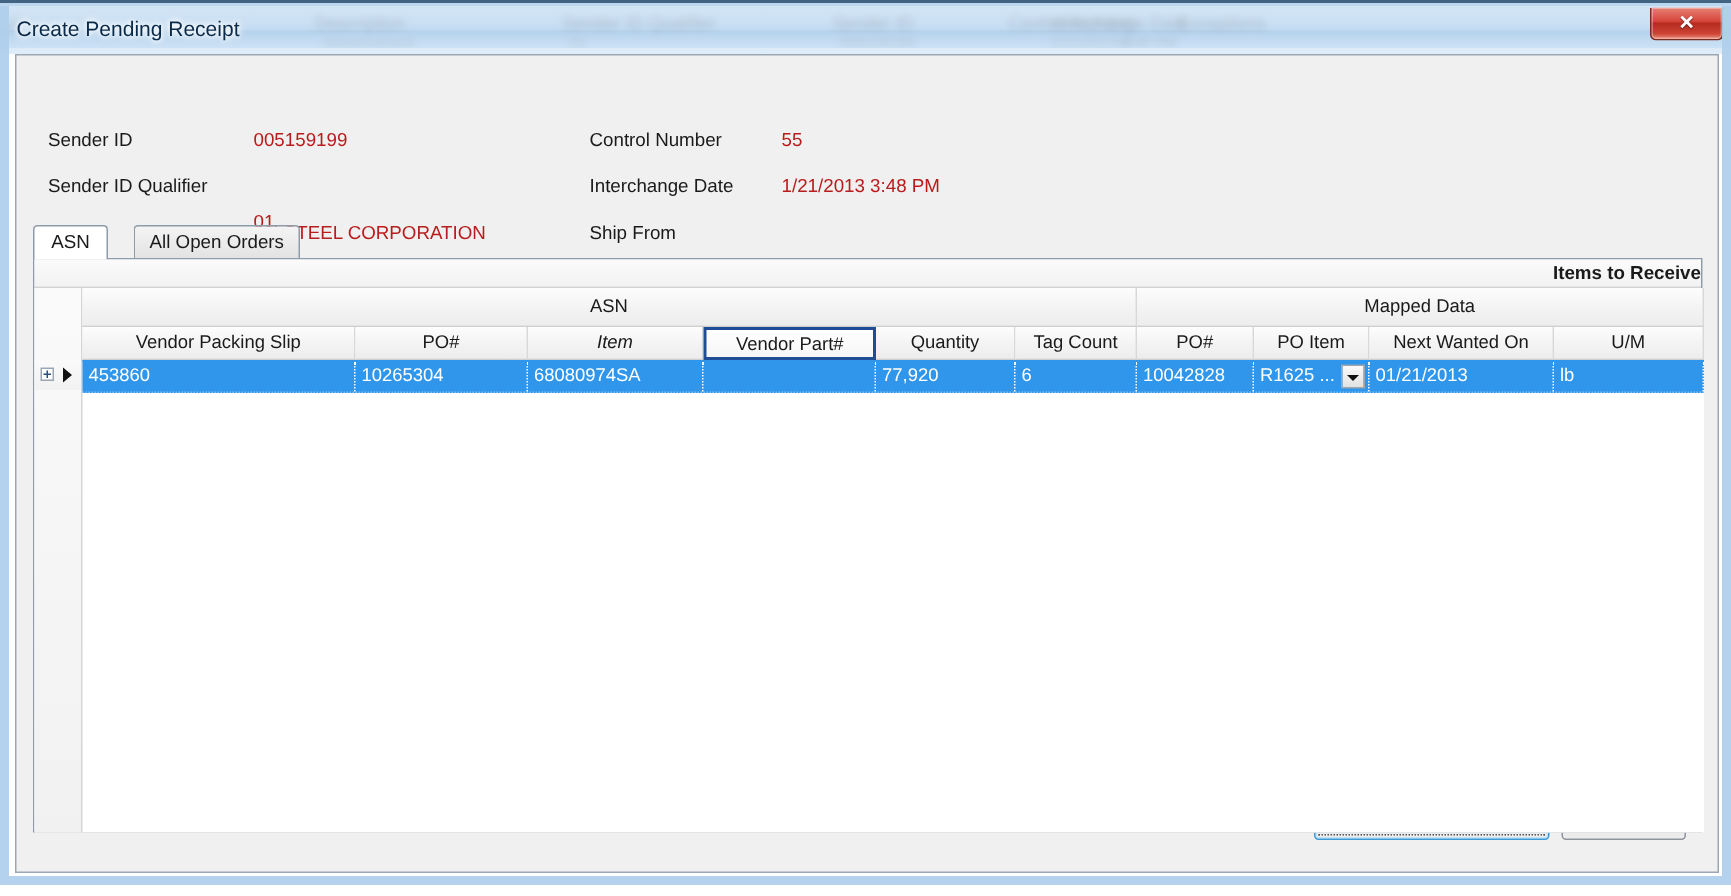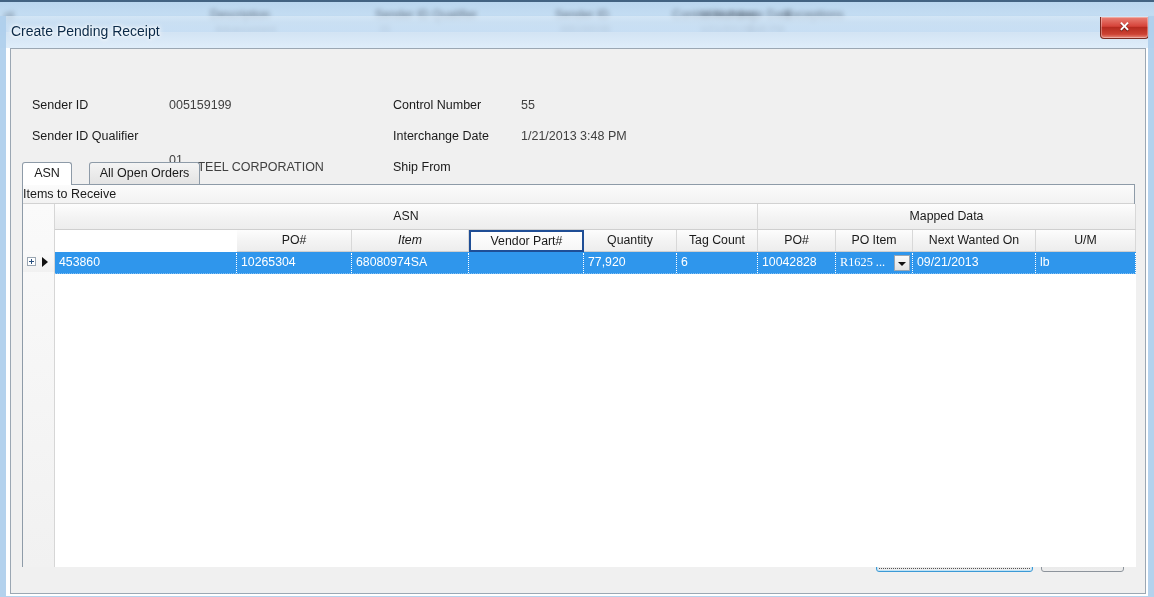--- a/index.html
+++ b/index.html
@@ -52,21 +52,21 @@
     white-space: nowrap;
     color: #4b5563;
     font-size: 10px;
     filter: blur(2.6px);
     opacity: .55;
   }
 
   
   .dialog {
     position: absolute;
-    left: 0; top: 16px;
+    left: 0; top: 4px;
     width: 1154px;
     height: 412px;
     box-sizing: border-box;
     padding-left: 14px;
   }
   .dlg-frame {
     position: absolute;
     left: 0; top: 0;
     width: 1154px;
     height: 586px;
@@ -132,21 +132,21 @@
   
   .field-label {
     position: absolute;
     font-size: 12.5px;
     color: #1a1a1a;
     white-space: nowrap;
   }
   .field-value {
     position: absolute;
     font-size: 12.5px;
-    color: #404040;
+    color: #b91c1c;
     white-space: nowrap;
   }
 
   
   .tabstrip {
     position: absolute;
     left: 11px;
     top: 113px;
     width: 1113px;
     height: 22px;
@@ -191,22 +191,23 @@
   .banner {
     position: absolute;
     left: 0; top: 0;
     width: 100%;
     height: 19px;
     box-sizing: border-box;
     border-bottom: 1px solid #d2d2d2;
     background: linear-gradient(to bottom, #fbfbfb 0%, #f2f2f2 100%);
     font-size: 12.5px;
     line-height: 18px;
-    text-align: left;
+    text-align: right;
     color: #1a1a1a;
+    font-weight: bold;
   }
 
   .grid {
     position: absolute;
     left: 0;
     top: 19px;
     width: 1113px;
     height: 363px;
     background: #ffffff;
     overflow: hidden;
@@ -406,20 +407,21 @@
           <div class="tab selected" style="left: 0px; width: 50px;">ASN</div>
           <div class="tab unselected" style="left: 50px; width: 111px;">All Open Orders</div>
         </div>
 
       <div class="tabpage">
         <div class="banner">Items to Receive</div>
         <div class="grid" id="grid">
           <div class="rowheader-col"></div>
         <div class="grp-cell" style="left: 32px; top: 0px; width: 703px; height: 26px;">ASN</div>
             <div class="grp-cell" style="left: 735px; top: 0px; width: 378px; height: 26px;">Mapped Data</div>
+            <div class="col-cell" style="left: 32px; top: 26px; width: 182px; height: 22px;">Vendor Packing Slip</div>
             <div class="col-cell" style="left: 214px; top: 26px; width: 115px; height: 22px;">PO#</div>
             <div class="col-cell" style="left: 329px; top: 26px; width: 117px; height: 22px; font-style: italic;">Item</div>
             <div class="col-cell focused" style="left: 446px; top: 26px; width: 115px; height: 22px;">Vendor Part#</div>
             <div class="col-cell" style="left: 561px; top: 26px; width: 93px; height: 22px;">Quantity</div>
             <div class="col-cell" style="left: 654px; top: 26px; width: 81px; height: 22px;">Tag Count</div>
             <div class="col-cell" style="left: 735px; top: 26px; width: 78px; height: 22px;">PO#</div>
             <div class="col-cell" style="left: 813px; top: 26px; width: 77px; height: 22px;">PO Item</div>
             <div class="col-cell" style="left: 890px; top: 26px; width: 123px; height: 22px;">Next Wanted On</div>
             <div class="col-cell" style="left: 1013px; top: 26px; width: 100px; height: 22px;">U/M</div>
             <div class="rowsel">
@@ -427,22 +429,22 @@
               <div class="rowarrow"></div>
             </div>
             <div class="datarow">
               <div class="cell" style="left: 0px; width: 182px;"><span>453860</span></div>
               <div class="cell" style="left: 182px; width: 115px;"><span>10265304</span></div>
               <div class="cell" style="left: 297px; width: 117px;"><span>68080974SA</span></div>
               <div class="cell" style="left: 414px; width: 115px;"><span></span></div>
               <div class="cell" style="left: 529px; width: 93px;"><span>77,920</span></div>
               <div class="cell" style="left: 622px; width: 81px;"><span>6</span></div>
               <div class="cell" style="left: 703px; width: 78px;"><span>10042828</span></div>
-              <div class="cell" style="left: 781px; width: 77px; font-family: Liberation Serif, serif;"><span>R1625 ...</span><div class="dropbtn"></div></div>
-              <div class="cell" style="left: 858px; width: 123px;"><span>09/21/2013</span></div>
+              <div class="cell" style="left: 781px; width: 77px;"><span>R1625 ...</span><div class="dropbtn"></div></div>
+              <div class="cell" style="left: 858px; width: 123px;"><span>01/21/2013</span></div>
               <div class="cell" style="left: 981px; width: 100px;"><span>lb</span></div>
             </div>
           </div>
       </div>
 
       <div class="btn default" style="left:865px; top:499px; width:157px;">
         <span>Create Pending Receipt</span>
         <span class="focusring"></span>
       </div>
       <div class="btn" style="left:1030px; top:499px; width:83px;">

